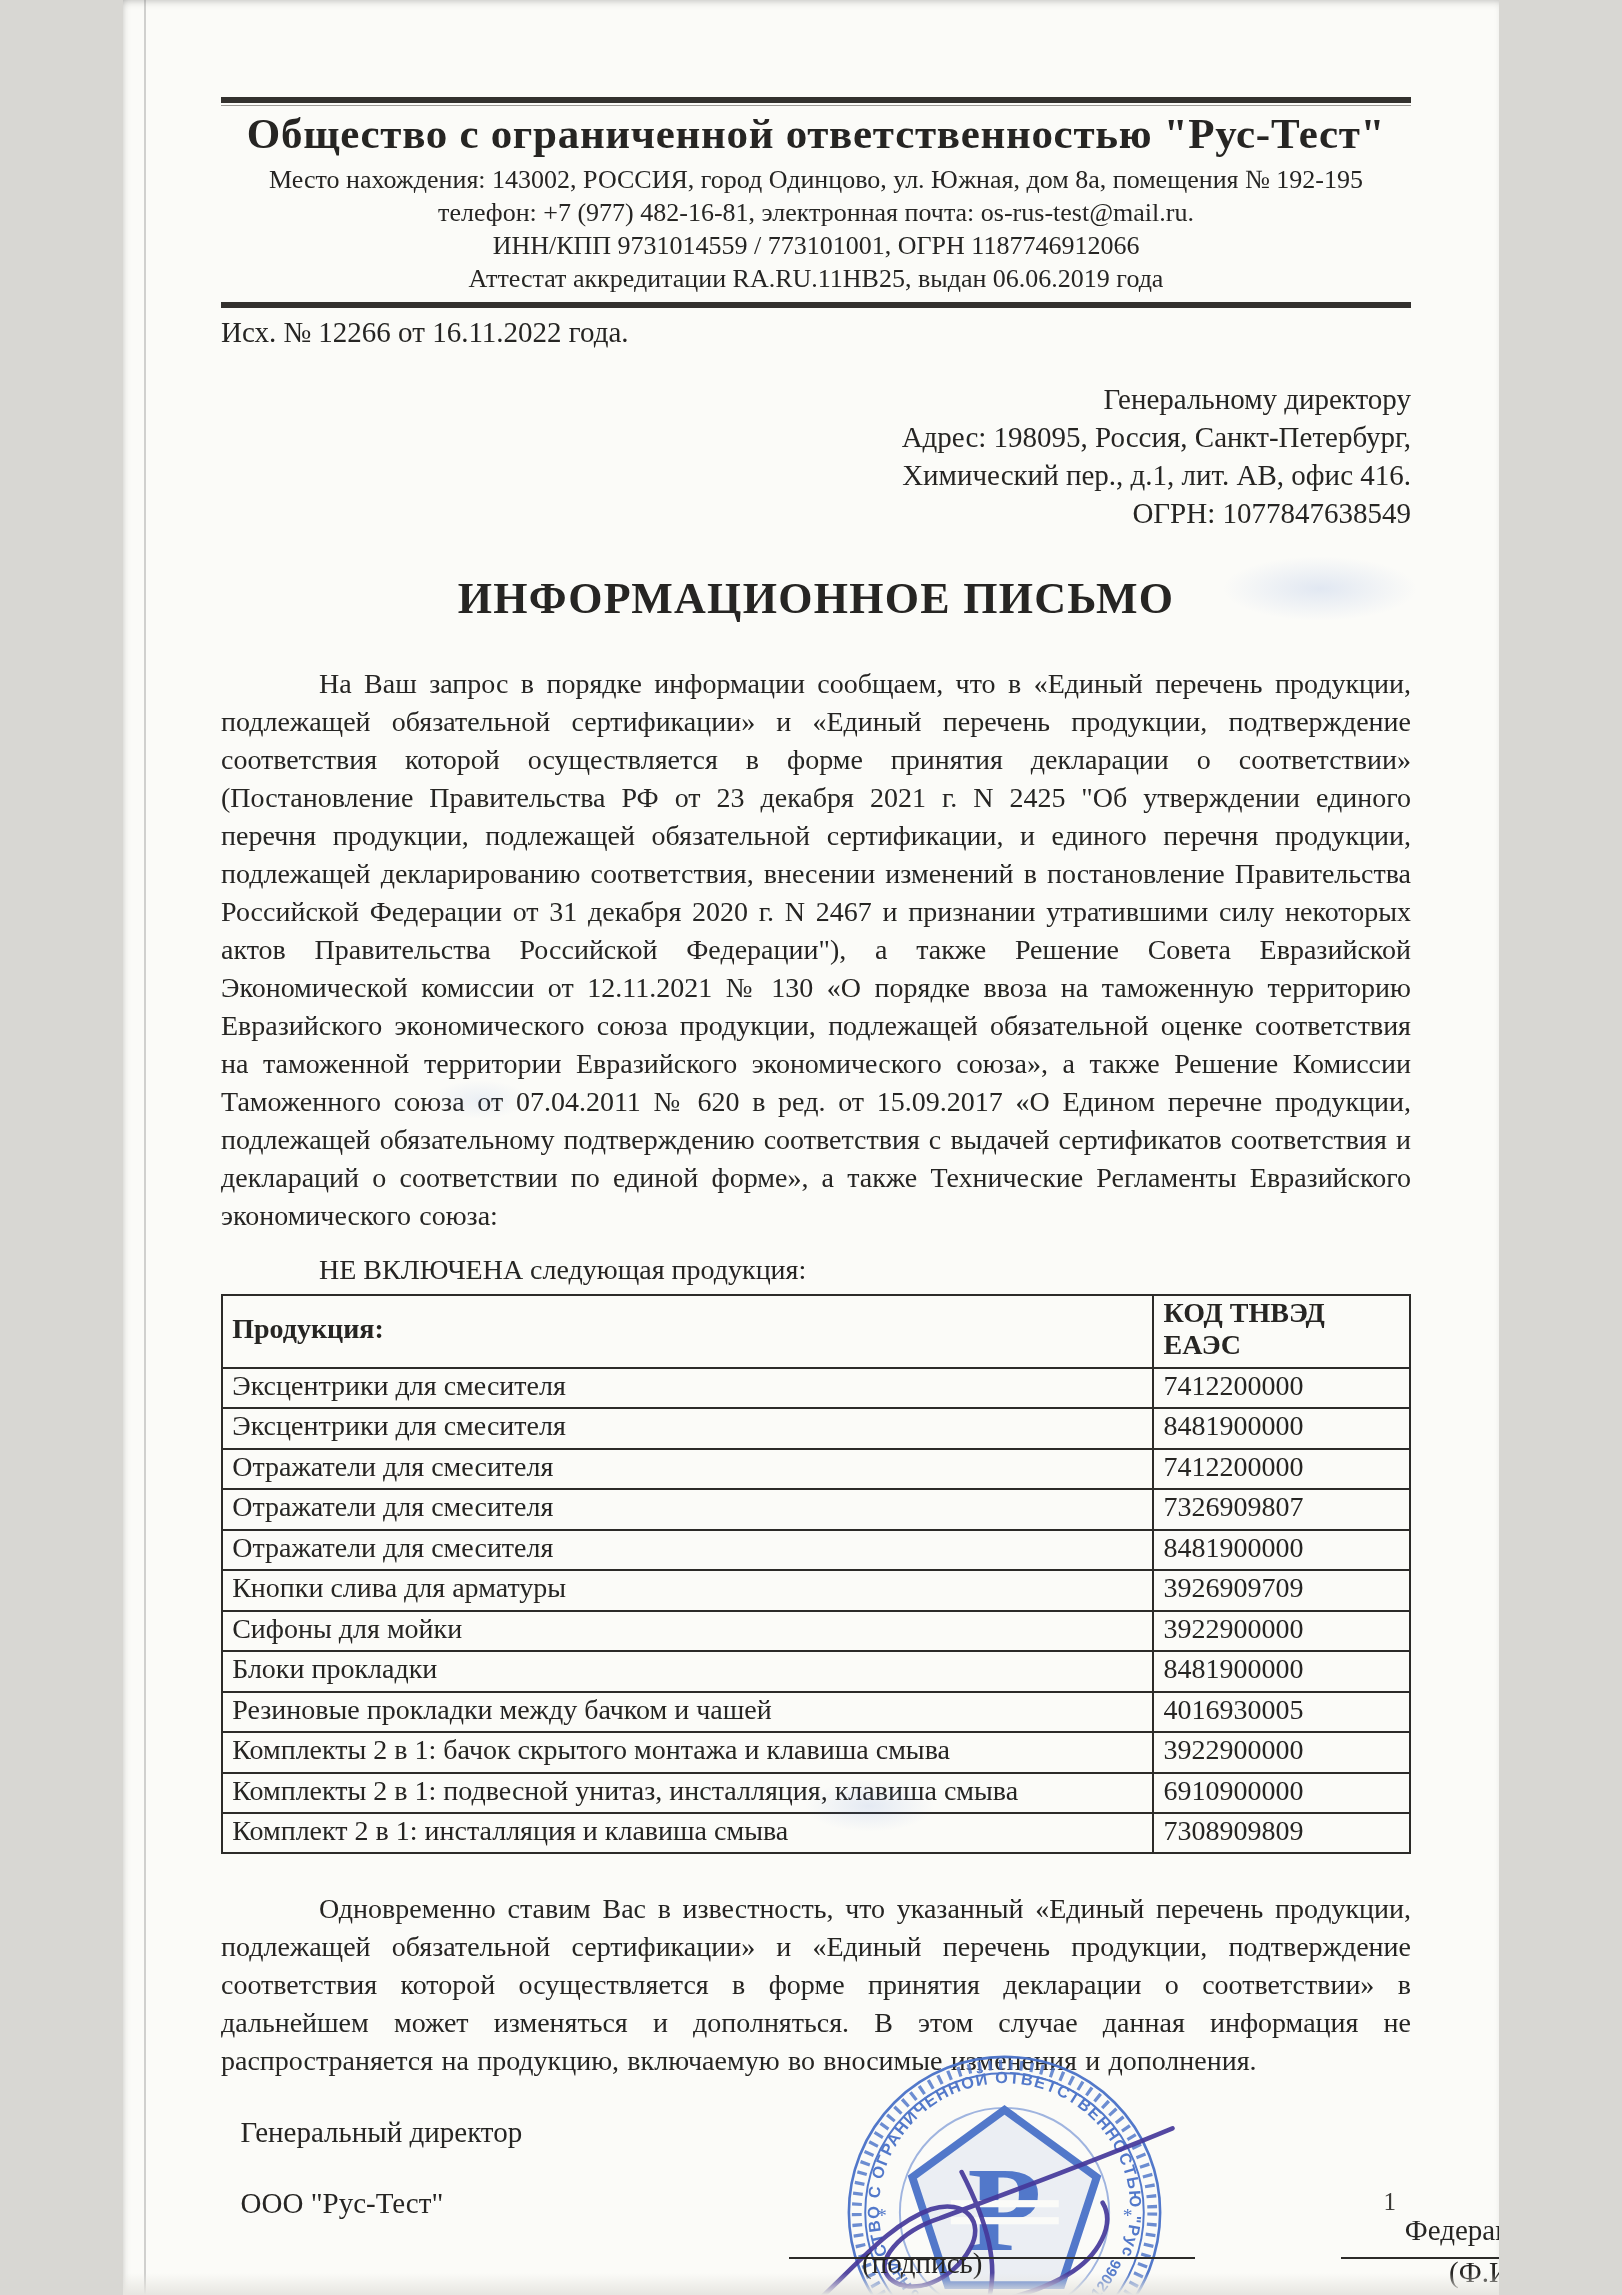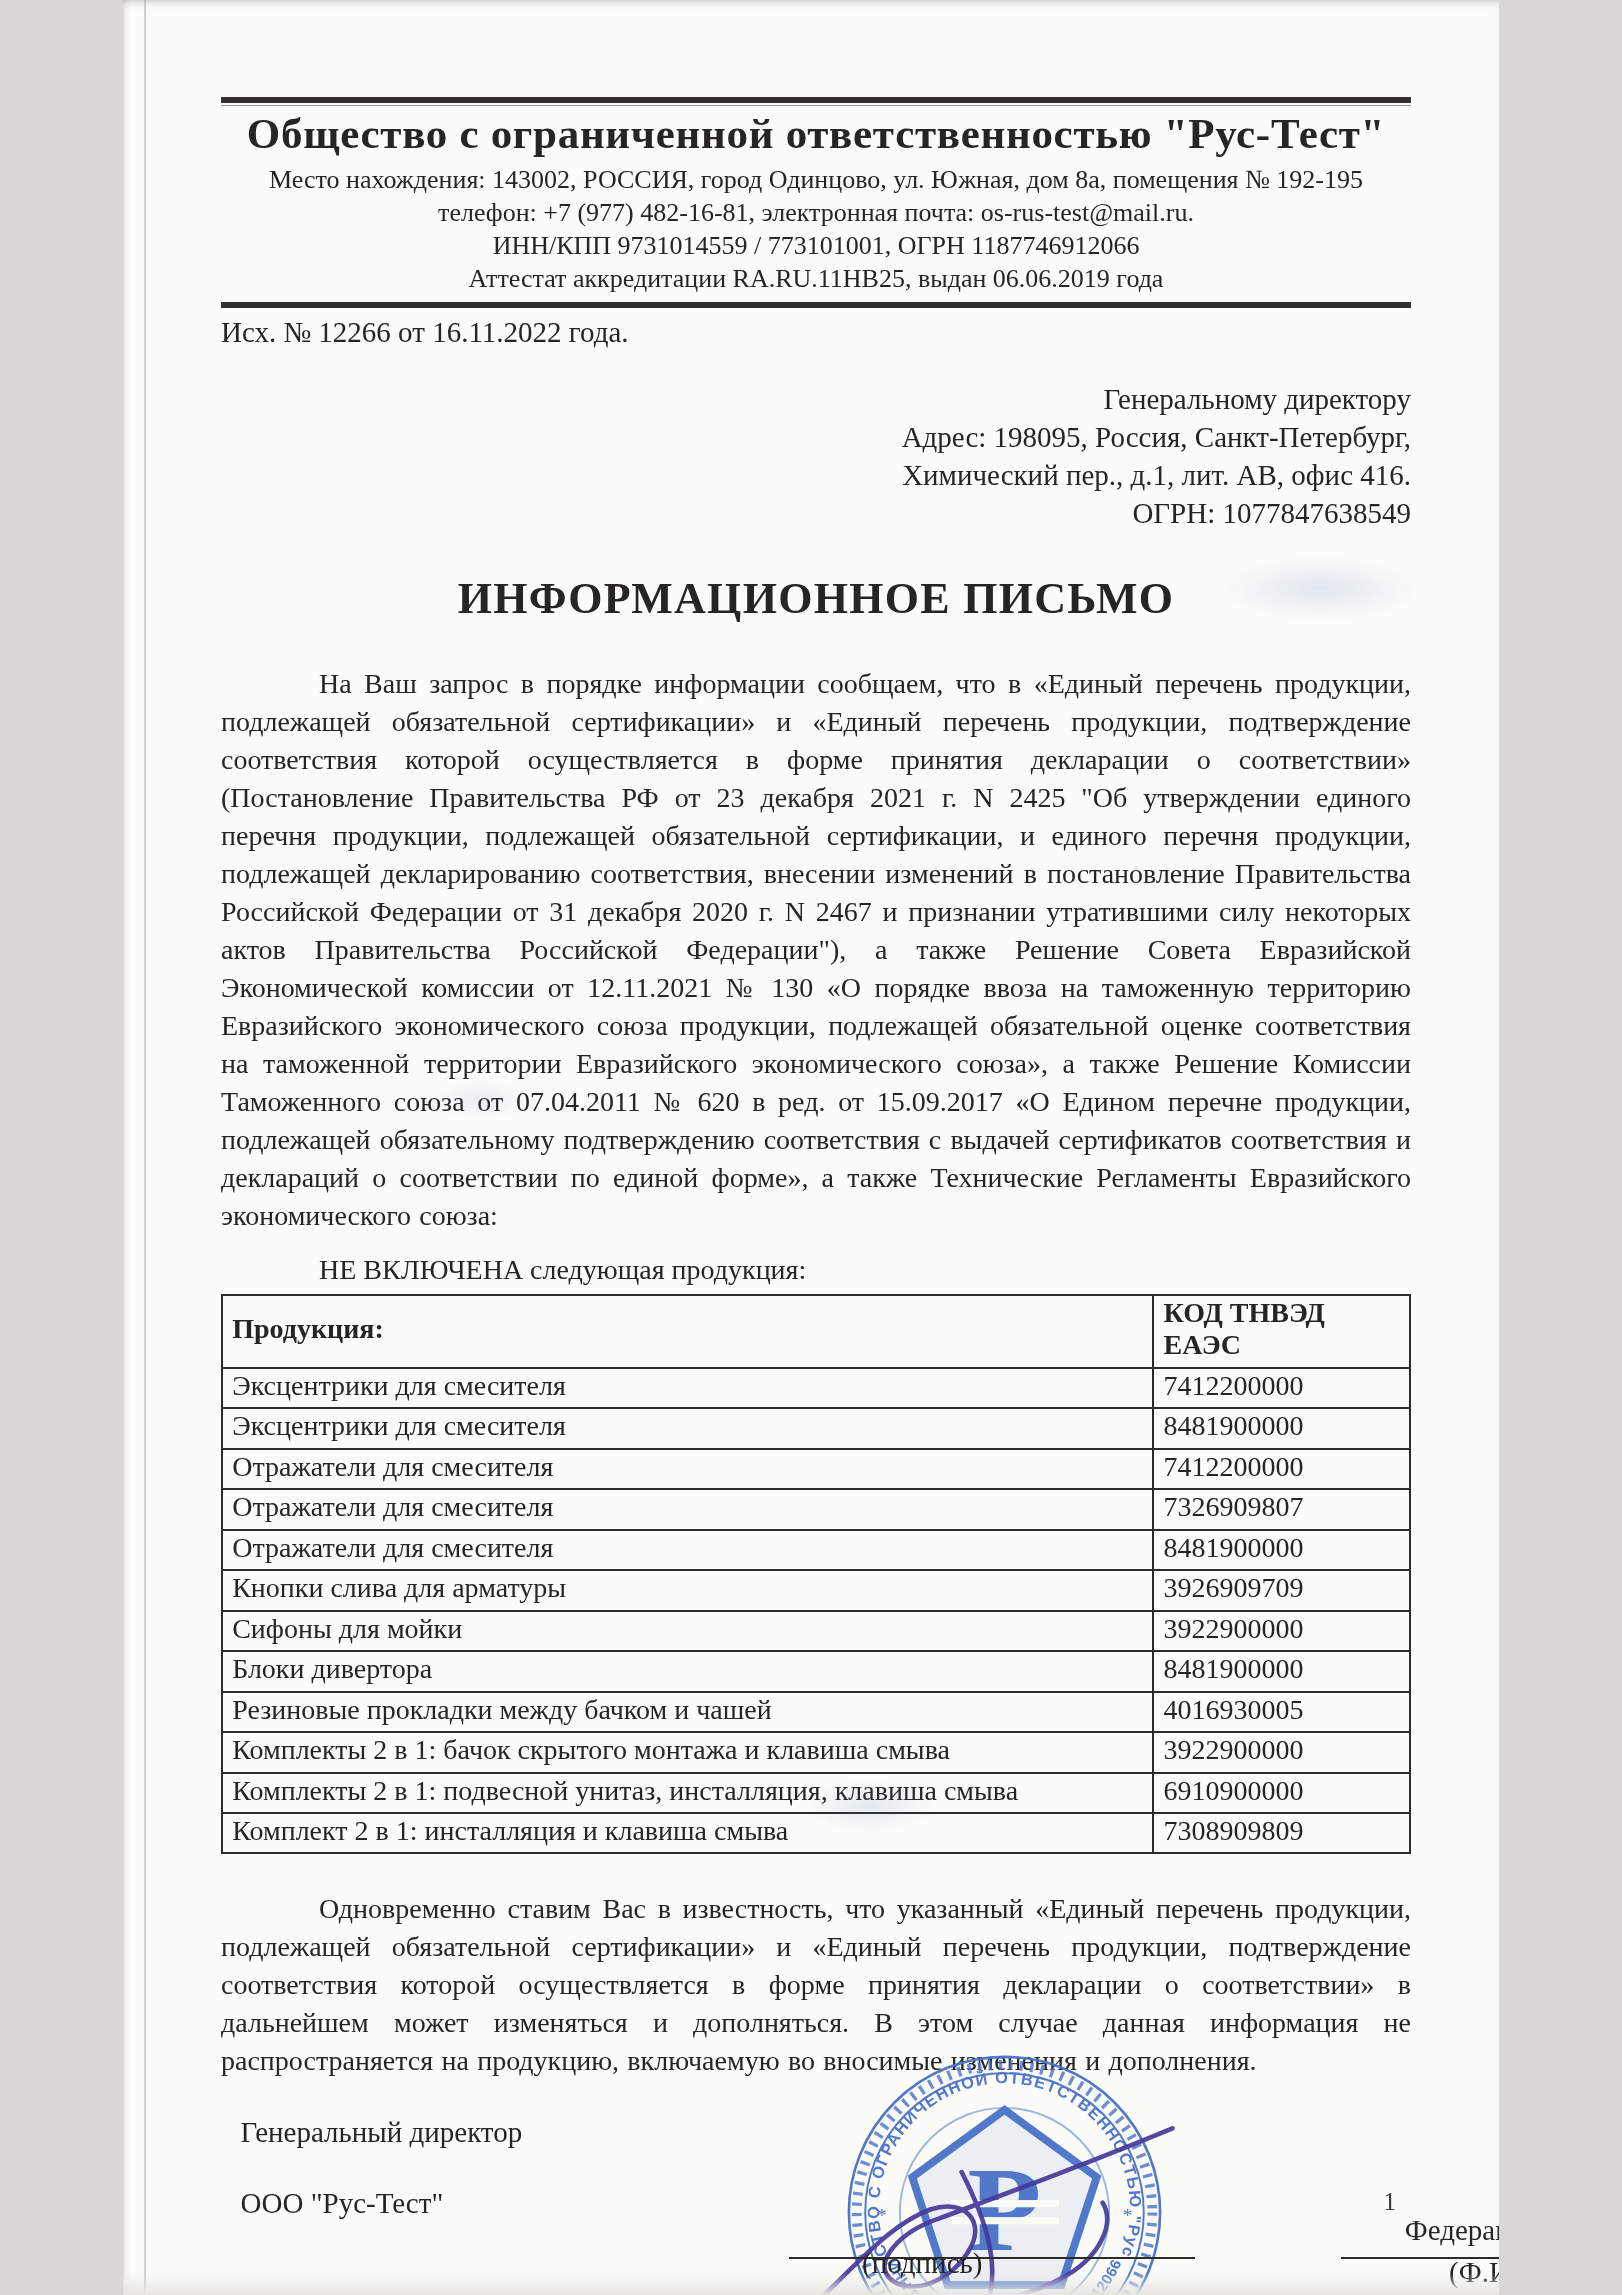--- a/index.html
+++ b/index.html
@@ -140,21 +140,21 @@
           </tr>
       <tr>
             <td>Кнопки слива для арматуры</td>
             <td>3926909709</td>
           </tr>
       <tr>
             <td>Сифоны для мойки</td>
             <td>3922900000</td>
           </tr>
       <tr>
-            <td>Блоки дивертора</td>
+            <td>Блоки прокладки</td>
             <td>8481900000</td>
           </tr>
       <tr>
             <td>Резиновые прокладки между бачком и чашей</td>
             <td>4016930005</td>
           </tr>
       <tr>
             <td>Комплекты 2 в 1: бачок скрытого монтажа и клавиша смыва</td>
             <td>3922900000</td>
           </tr>

